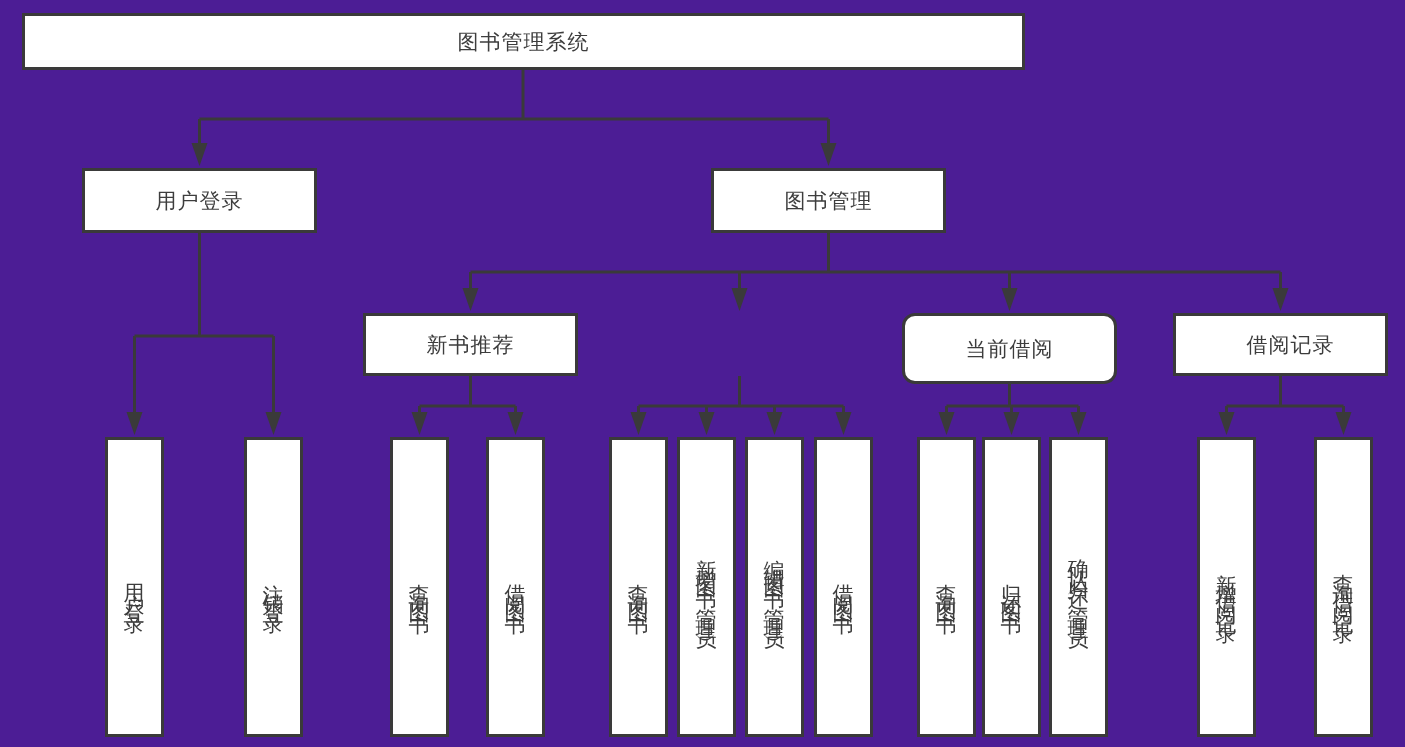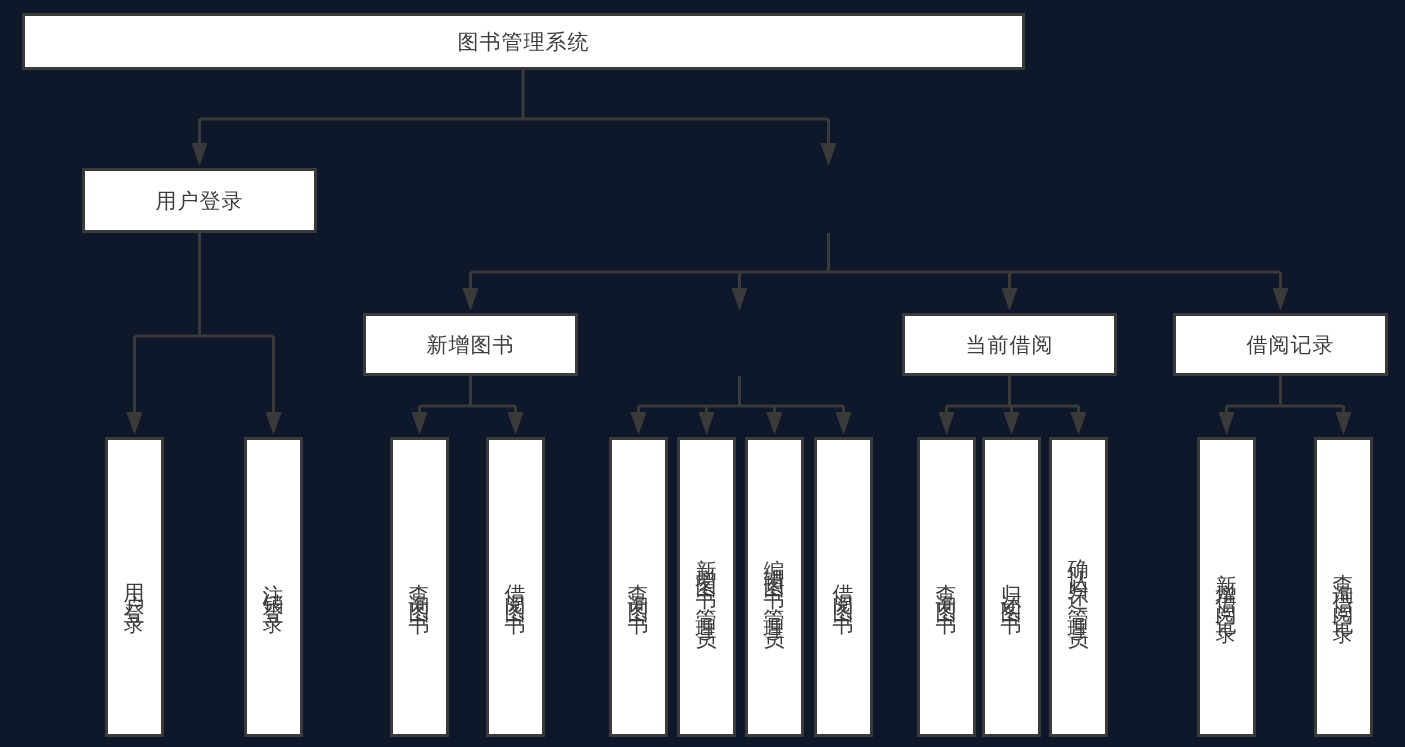--- a/index.html
+++ b/index.html
@@ -1,19 +1,19 @@
 <!DOCTYPE html>
 <html><head>
 <meta charset="utf-8">
 <style>
   html,body{margin:0;padding:0;background:#ffffff;}
   #canvas{
     position:relative;
     width:1405px;height:747px;
-    background:#0f172a;
+    background:#4c1d95;
     font-family:"Liberation Sans","DejaVu Sans",sans-serif;
     color:#3a3a3a;
     overflow:hidden;
   }
   #connectors{position:absolute;left:0;top:0;width:1405px;height:747px;}
   .node{
     position:absolute;
     box-sizing:border-box;
     border:3px solid #3a3a3a;
     background:#ffffff;
@@ -133,25 +133,28 @@
     </g>
   </svg>
 
   <div class="node" style="left:22px;top:13px;width:1003px;height:57px;">
     <span>图书管理系统</span>
   </div>
 
   <div class="node" style="left:82px;top:168px;width:235px;height:65px;">
     <span>用户登录</span>
   </div>
+  <div class="node" style="left:711px;top:168px;width:235px;height:65px;">
+    <span>图书管理</span>
+  </div>
 
   <div class="node" style="left:363px;top:313px;width:215px;height:63px;">
-    <span>新增图书</span>
-  </div>
-  <div class="node" style="left:902px;top:313px;width:215px;height:63px;">
+    <span>新书推荐</span>
+  </div>
+  <div class="node" style="left:902px;top:313px;width:215px;height:71px;border-radius:13px;">
     <span>当前借阅</span>
   </div>
   <div class="node" style="left:1173px;top:313px;width:215px;height:63px;padding-left:20px;">
     <span>借阅记录</span>
   </div>
 
   <div class="leaf" style="left:105px;">
     <span>用户登录</span>
   </div>
   <div class="leaf" style="left:244px;">

